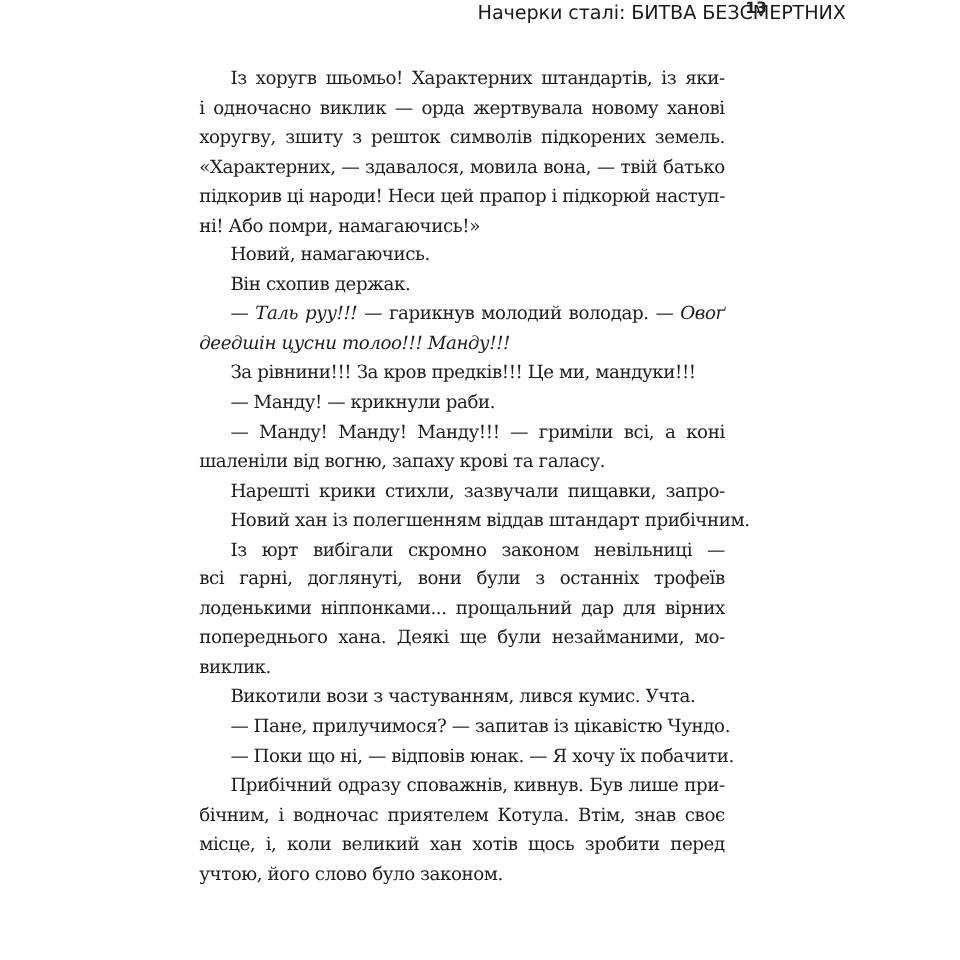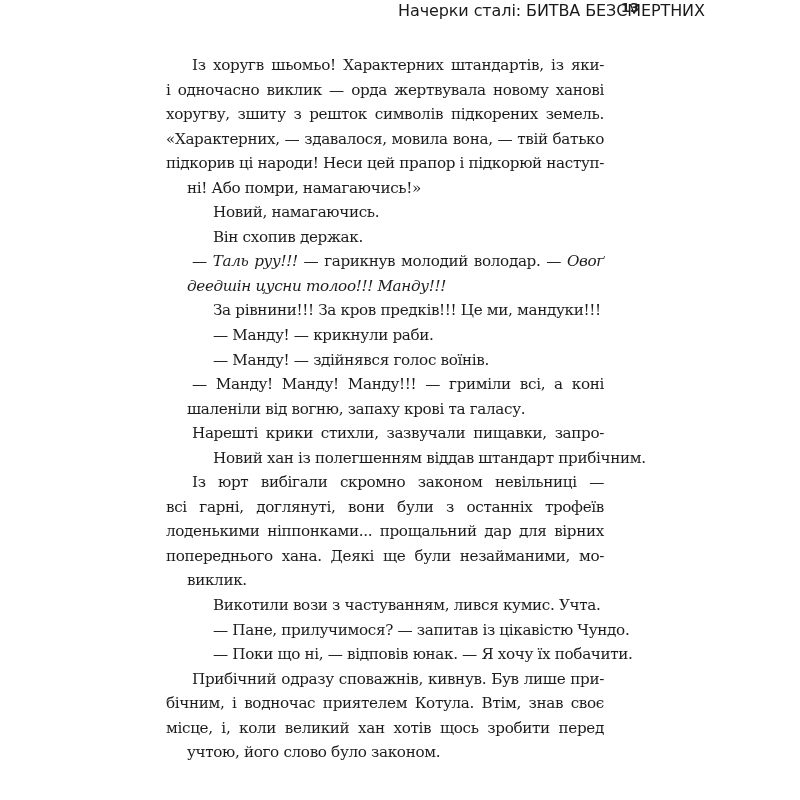--- a/index.html
+++ b/index.html
@@ -26,21 +26,21 @@
     position: absolute; top: 53px; left: 166px; width: 438px;
     font-family: "DejaVu Serif", serif;
     font-size: 15.2px; line-height: 24.55px;
     color: #1c1c1c;
     letter-spacing: -0.35px;
   }
   .line {
     display: block; height: 24.55px; white-space: nowrap;
     text-align: justify; text-align-last: justify; overflow: visible;
   }
-  .line.last { text-align-last: left; margin-left: 21px; }
+  .line.last { text-align-last: left; }
   .line.indent { padding-left: 26px; }
   .it { font-style: italic; }
 </style>
 </head>
 <body>
 
 <div class="header">
   <span class="header-title">Начерки сталі: БИТВА БЕЗСМЕРТНИХ</span>
   <span class="header-page">13</span>
 </div>
@@ -51,21 +51,20 @@
     <div class="line">хоругву, зшиту з решток символів підкорених земель.</div>
     <div class="line">«Характерних, — здавалося, мовила вона, — твій батько</div>
     <div class="line">підкорив ці народи! Неси цей прапор і підкорюй наступ-</div>
     <div class="line last">ні! Або помри, намагаючись!»</div>
     <div class="line indent last">Новий, намагаючись.</div>
     <div class="line indent last">Він схопив держак.</div>
     <div class="line indent"><span>— </span><span class="it">Таль руу!!!</span><span> — гарикнув молодий володар. — </span><span class="it">Овоґ</span></div>
     <div class="line last"><span class="it">деедшін цусни толоо!!! Манду!!!</span></div>
     <div class="line indent last">За рівнини!!! За кров предків!!! Це ми, мандуки!!!</div>
     <div class="line indent last">— Манду! — крикнули раби.</div>
-    <div class="line indent last">— Манду! — здійнявся голос воїнів.</div>
     <div class="line indent">— Манду! Манду! Манду!!! — гриміли всі, а коні</div>
     <div class="line last">шаленіли від вогню, запаху крові та галасу.</div>
     <div class="line indent">Нарешті крики стихли, зазвучали пищавки, запро-</div>
     <div class="line indent last">Новий хан із полегшенням віддав штандарт прибічним.</div>
     <div class="line indent">Із юрт вибігали скромно законом невільниці —</div>
     <div class="line">всі гарні, доглянуті, вони були з останніх трофеїв</div>
     <div class="line">лоденькими ніппонками... прощальний дар для вірних</div>
     <div class="line">попереднього хана. Деякі ще були незайманими, мо-</div>
     <div class="line last">виклик.</div>
     <div class="line indent last">Викотили вози з частуванням, лився кумис. Учта.</div>

